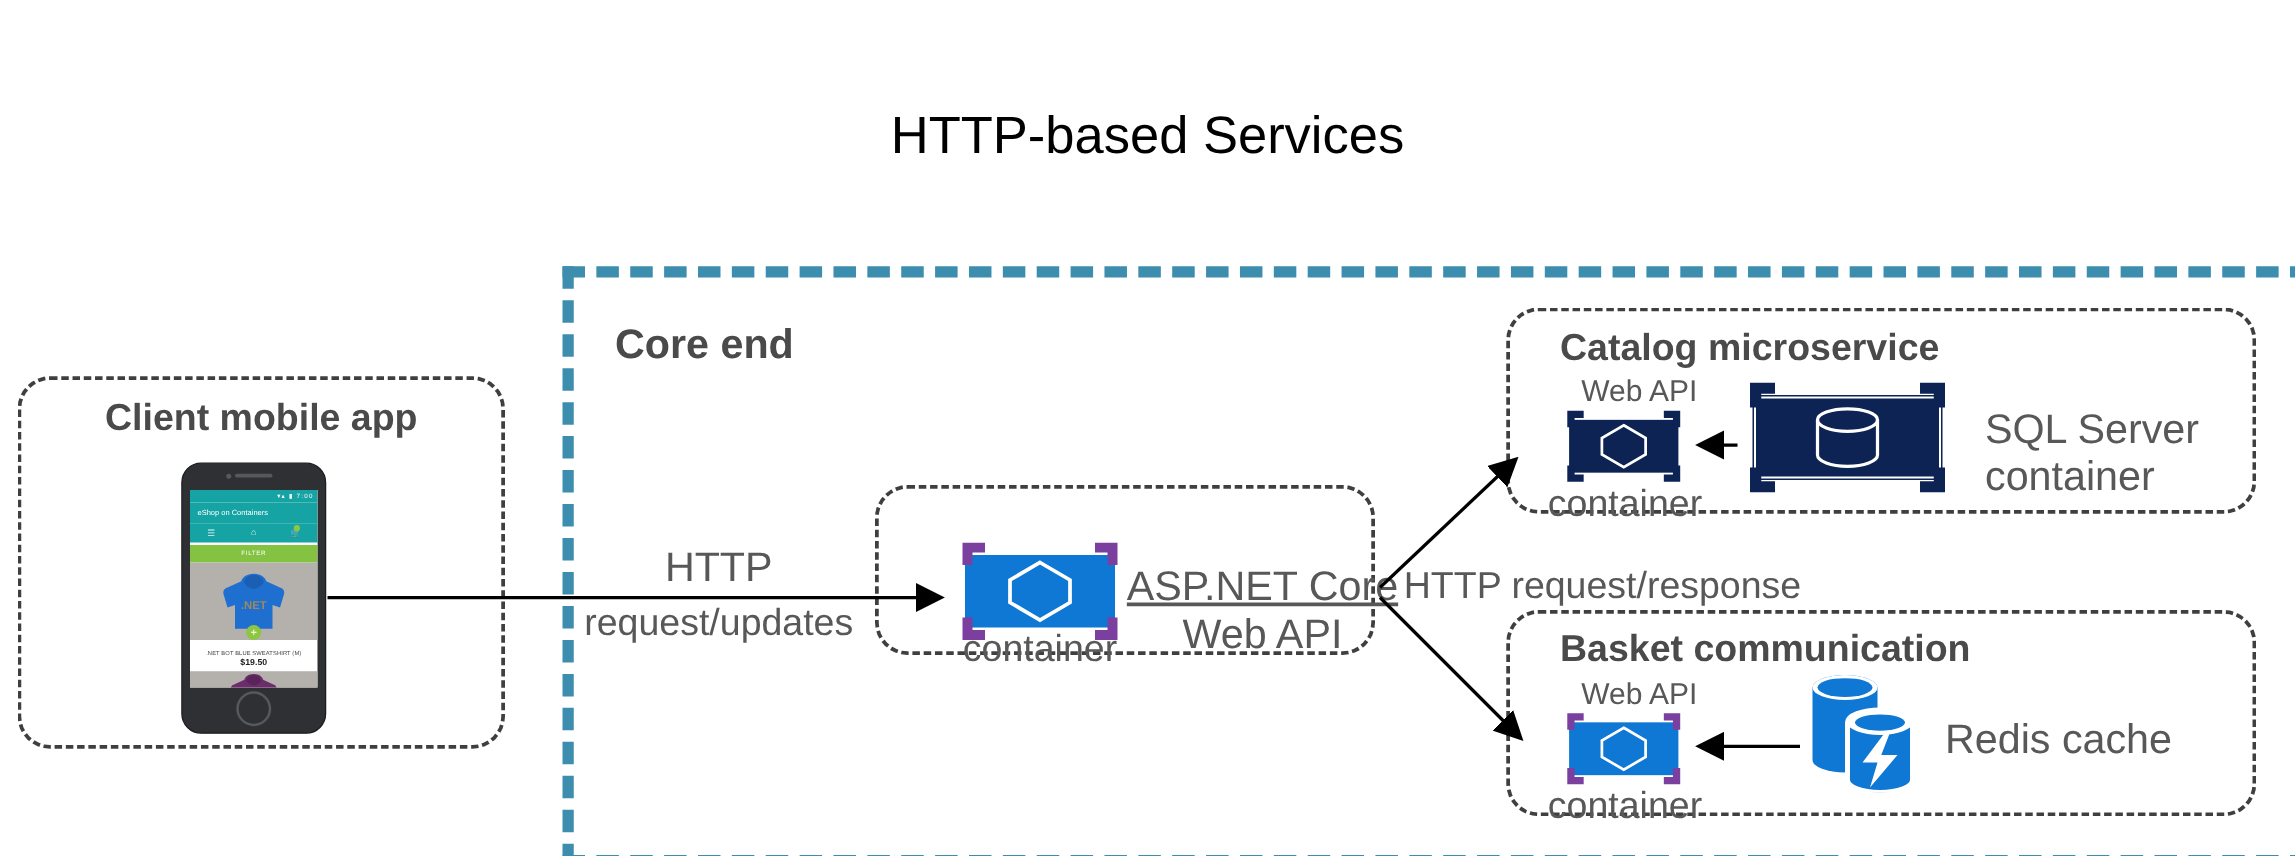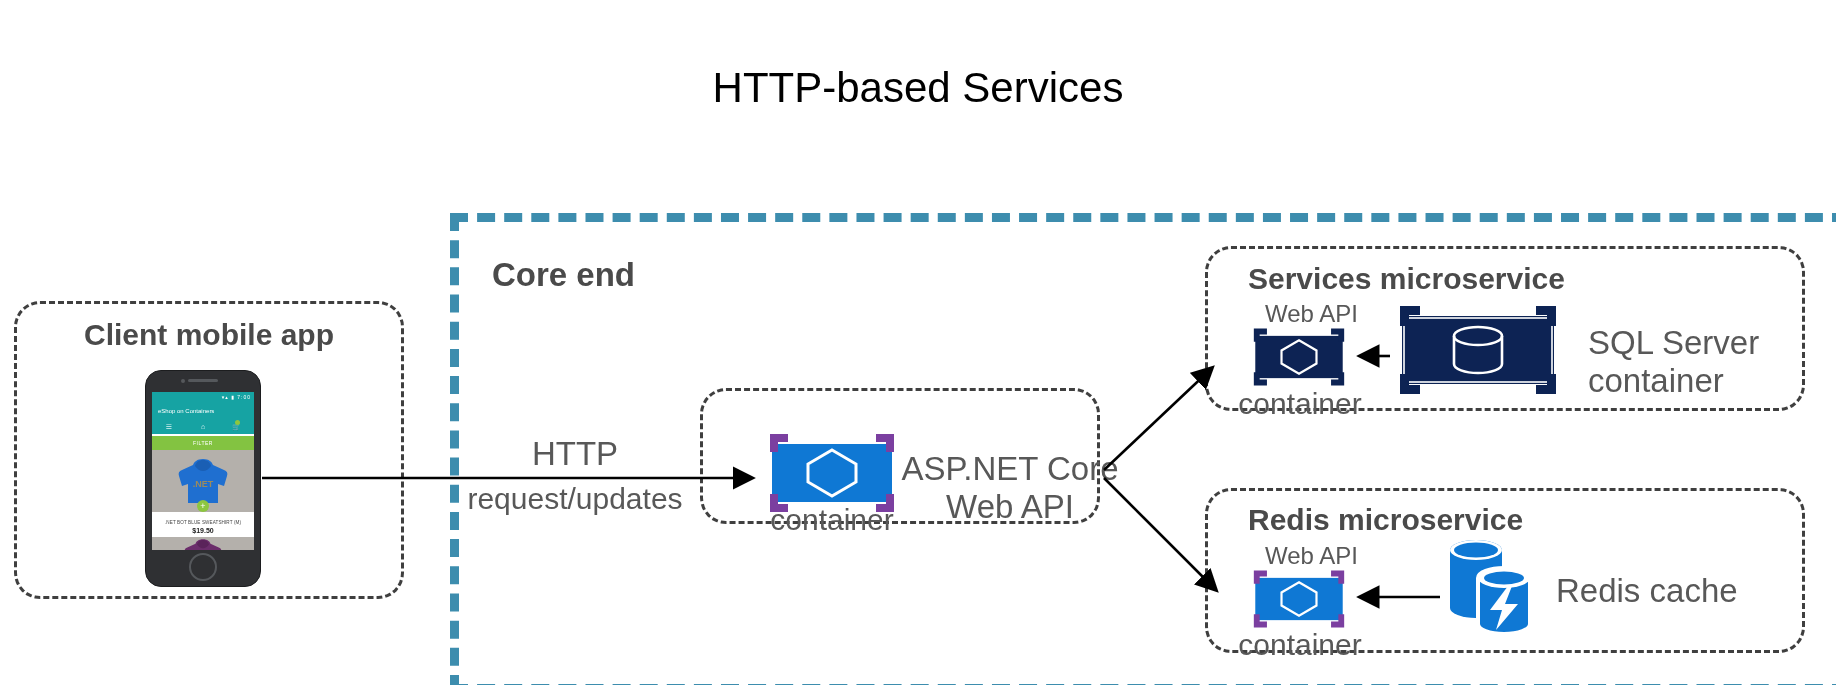--- a/index.html
+++ b/index.html
@@ -27,21 +27,21 @@
     width: 1836px;
     text-align: center;
     font-size: 46px;
     font-weight: bold;
     color: #000000;
     letter-spacing: -0.2px;
   }
   .title-sub {
     position: absolute;
     left: 0;
-    top: 64px;
+    top: 84px;
     width: 1836px;
     text-align: center;
     font-size: 42px;
     font-weight: normal;
     color: #000000;
   }
 
   
   .dashed-box {
     position: absolute;
@@ -333,26 +333,27 @@
       <polygon points="70,16 94,30 94,48 70,62 46,48 46,30" fill="none" stroke="#ffffff" stroke-width="3"></polygon>
 
       <path d="M8,0 L26,0 L26,8 L16,8 L16,18 L8,18 Z" fill="#7b3fa0"></path>
       <path d="M132,0 L114,0 L114,8 L124,8 L124,18 L132,18 Z" fill="#7b3fa0"></path>
       <path d="M8,78 L26,78 L26,70 L16,70 L16,60 L8,60 Z" fill="#7b3fa0"></path>
       <path d="M132,78 L114,78 L114,70 L124,70 L124,60 L132,60 Z" fill="#7b3fa0"></path>
     </svg>
   </div>
   <div class="label lbl-med center-text" style="left:752px; top:503px; width:160px;">container</div>
 
-  <div class="label lbl-big center-text" style="left:900px; top:450px; width:220px;">ASP.NET Core</div>
+  <div class="label lbl-big center-text" style="left:900px; top:450px; width:220px;text-decoration:underline;">ASP.NET Core</div>
   <div class="label lbl-big center-text" style="left:900px; top:488px; width:220px;">Web API</div>
 
+  <div class="label lbl-med" style="left:1123px; top:452px;">HTTP request/response</div>
 
   <div class="dashed-box" style="left:1205px; top:246px; width:600px; height:165px;"></div>
-  <div class="box-title" style="left:1248px; top:262px;">Services microservice</div>
+  <div class="box-title" style="left:1248px; top:262px;">Catalog microservice</div>
 
   <div class="label lbl-small" style="left:1265px; top:300px;">Web API</div>
 
   <div class="cont-icon" style="left:1248px; top:326px;">
     <svg width="102" height="62" viewBox="0 0 140 78" aria-hidden="true">
       <rect x="10" y="10" width="120" height="58" fill="#0d2354"></rect>
       <polygon points="70,16 94,30 94,48 70,62 46,48 46,30" fill="none" stroke="#ffffff" stroke-width="3"></polygon>
       <path d="M8,0 L26,0 L26,8 L16,8 L16,18 L8,18 Z" fill="#0d2354"></path>
       <path d="M132,0 L114,0 L114,8 L124,8 L124,18 L132,18 Z" fill="#0d2354"></path>
       <path d="M8,78 L26,78 L26,70 L16,70 L16,60 L8,60 Z" fill="#0d2354"></path>
@@ -370,21 +371,21 @@
       <path d="M8,0 L28,0 L28,9 L17,9 L17,20 L8,20 Z" fill="#0d2354"></path>
       <path d="M164,0 L144,0 L144,9 L155,9 L155,20 L164,20 Z" fill="#0d2354"></path>
       <path d="M8,88 L28,88 L28,79 L17,79 L17,68 L8,68 Z" fill="#0d2354"></path>
       <path d="M164,88 L144,88 L144,79 L155,79 L155,68 L164,68 Z" fill="#0d2354"></path>
     </svg>
   </div>
   <div class="label lbl-big" style="left:1588px; top:324px;">SQL Server</div>
   <div class="label lbl-big" style="left:1588px; top:362px;">container</div>
 
   <div class="dashed-box" style="left:1205px; top:488px; width:600px; height:165px;"></div>
-  <div class="box-title" style="left:1248px; top:503px;">Redis microservice</div>
+  <div class="box-title" style="left:1248px; top:503px;">Basket communication</div>
 
   <div class="label lbl-small" style="left:1265px; top:542px;">Web API</div>
 
   <div class="cont-icon" style="left:1248px; top:568px;">
     <svg width="102" height="62" viewBox="0 0 140 78" aria-hidden="true">
       <rect x="10" y="10" width="120" height="58" fill="#0f78d4"></rect>
       <polygon points="70,16 94,30 94,48 70,62 46,48 46,30" fill="none" stroke="#ffffff" stroke-width="3"></polygon>
       <path d="M8,0 L26,0 L26,8 L16,8 L16,18 L8,18 Z" fill="#7b3fa0"></path>
       <path d="M132,0 L114,0 L114,8 L124,8 L124,18 L132,18 Z" fill="#7b3fa0"></path>
       <path d="M8,78 L26,78 L26,70 L16,70 L16,60 L8,60 Z" fill="#7b3fa0"></path>

